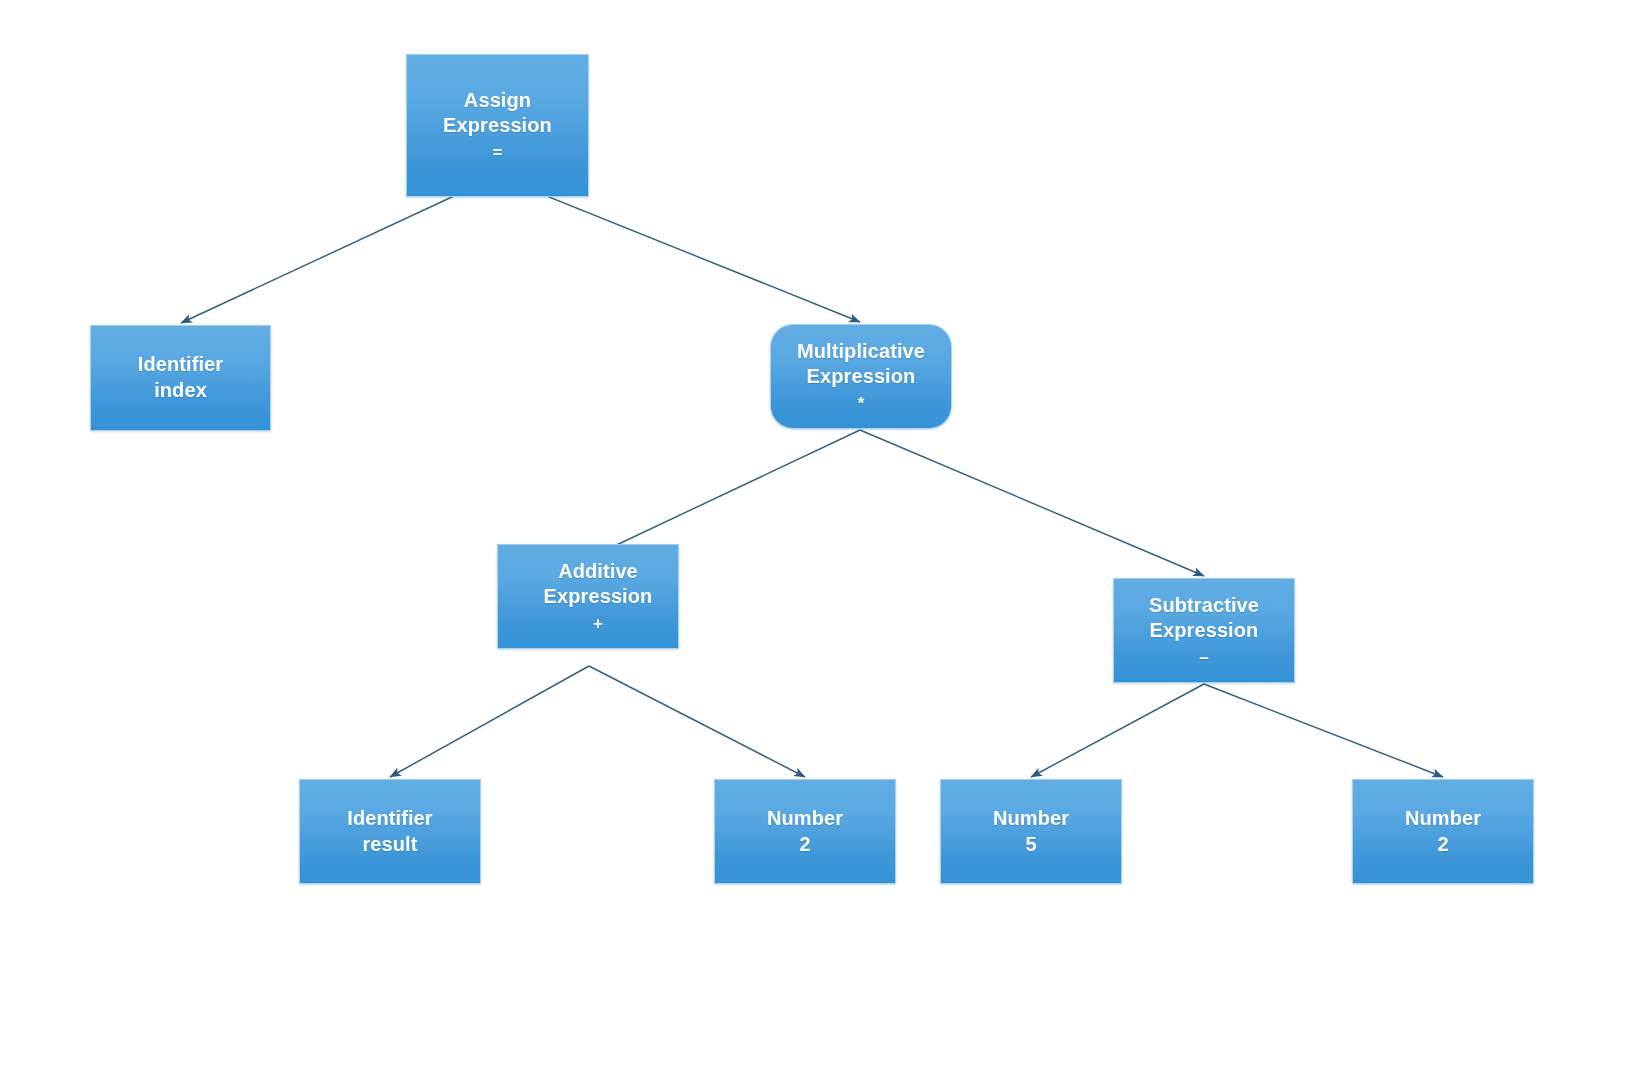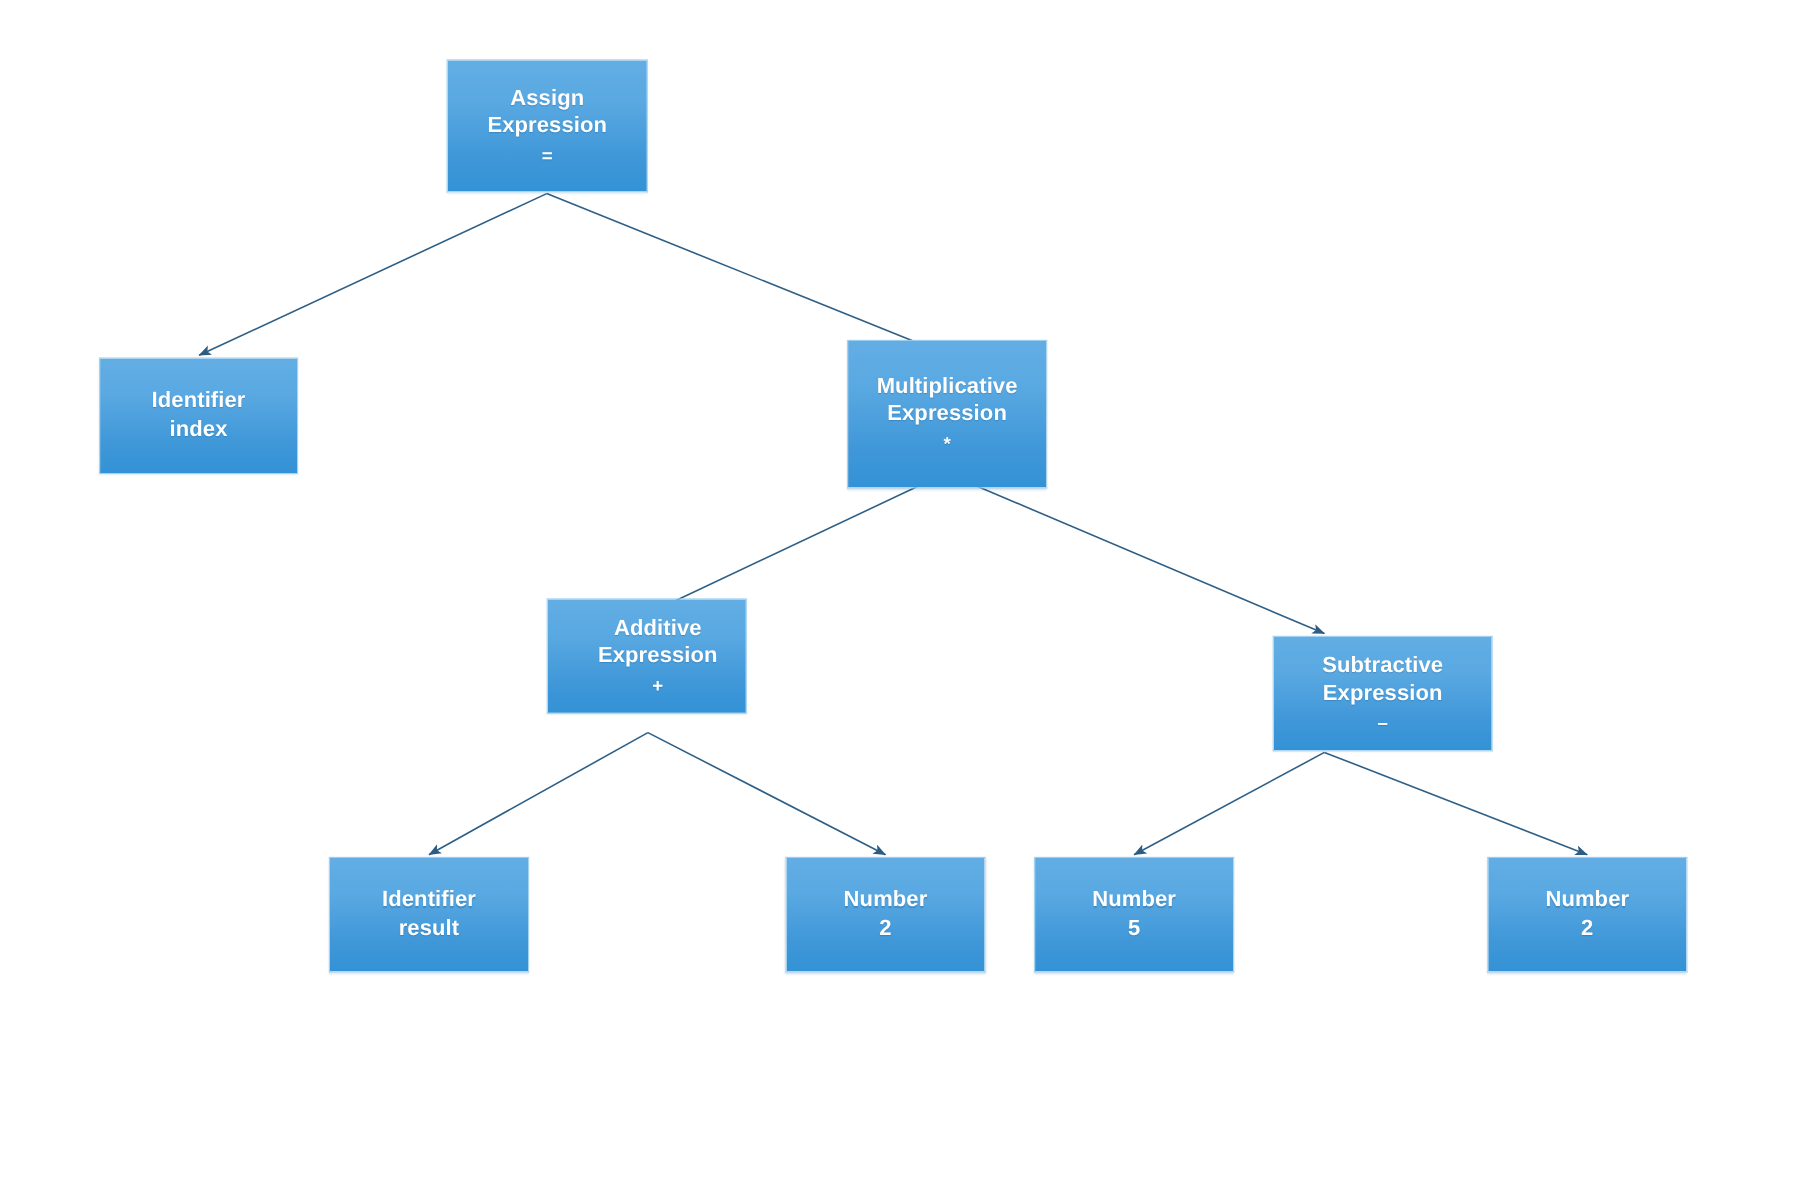--- a/index.html
+++ b/index.html
@@ -71,40 +71,40 @@
         <line x1="860" y1="430" x2="589" y2="558" marker-end="url(#arrowhead)"></line>
         <line x1="860" y1="430" x2="1204" y2="576" marker-end="url(#arrowhead)"></line>
         <line x1="589" y1="666" x2="390" y2="777" marker-end="url(#arrowhead)"></line>
         <line x1="589" y1="666" x2="805" y2="777" marker-end="url(#arrowhead)"></line>
         <line x1="1204" y1="684" x2="1031" y2="777" marker-end="url(#arrowhead)"></line>
         <line x1="1204" y1="684" x2="1443" y2="777" marker-end="url(#arrowhead)"></line>
       </g>
   </svg>
 
   <div id="node-layer">
-      <div class="node" style="left: 406px; top: 54px; width: 183px; height: 121px;">
+      <div class="node" style="left: 406px; top: 54px; width: 183px; height: 143px;">
         <span class="ln">Assign</span>
         <span class="ln">Expression</span>
         <span class="op">=</span>
       </div>
       <div class="node" style="left: 90px; top: 325px; width: 181px; height: 106px;">
         <span class="ln">Identifier</span>
         <span class="ln">index</span>
       </div>
-      <div class="node" style="left: 770px; top: 309px; width: 182px; height: 135px;">
+      <div class="node" style="left: 770px; top: 324px; width: 182px; height: 105px; border-radius: 23px;">
         <span class="ln">Multiplicative</span>
         <span class="ln">Expression</span>
         <span class="op">*</span>
       </div>
       <div class="node" style="left: 497px; top: 544px; width: 182px; height: 105px; padding-left: 20px;">
         <span class="ln">Additive</span>
         <span class="ln">Expression</span>
         <span class="op">+</span>
       </div>
-      <div class="node" style="left: 1113px; top: 578px; width: 200px; height: 105px; margin-left: 44px;">
+      <div class="node" style="left: 1113px; top: 578px; width: 182px; height: 105px;">
         <span class="ln">Subtractive</span>
         <span class="ln">Expression</span>
         <span class="op">–</span>
       </div>
       <div class="node" style="left: 299px; top: 779px; width: 182px; height: 105px;">
         <span class="ln">Identifier</span>
         <span class="ln">result</span>
       </div>
       <div class="node" style="left: 714px; top: 779px; width: 182px; height: 105px;">
         <span class="ln">Number</span>

